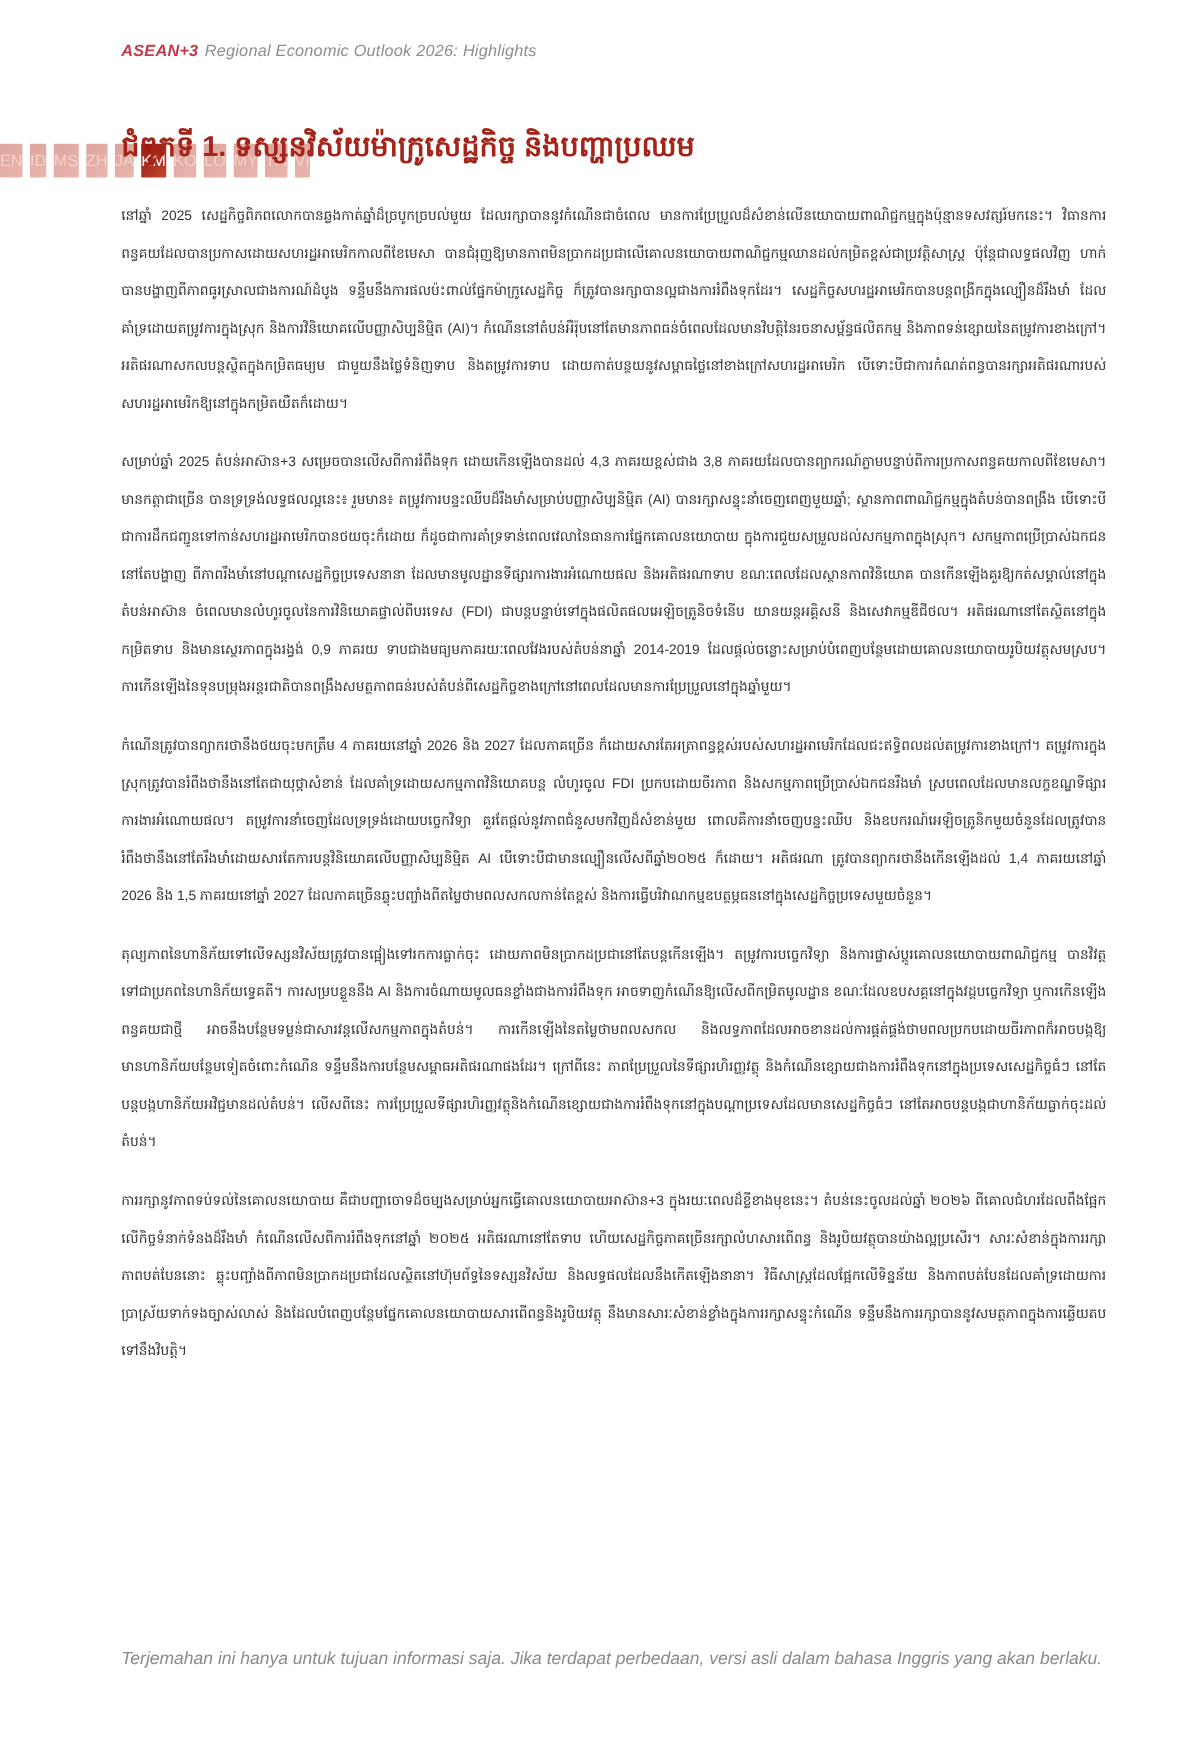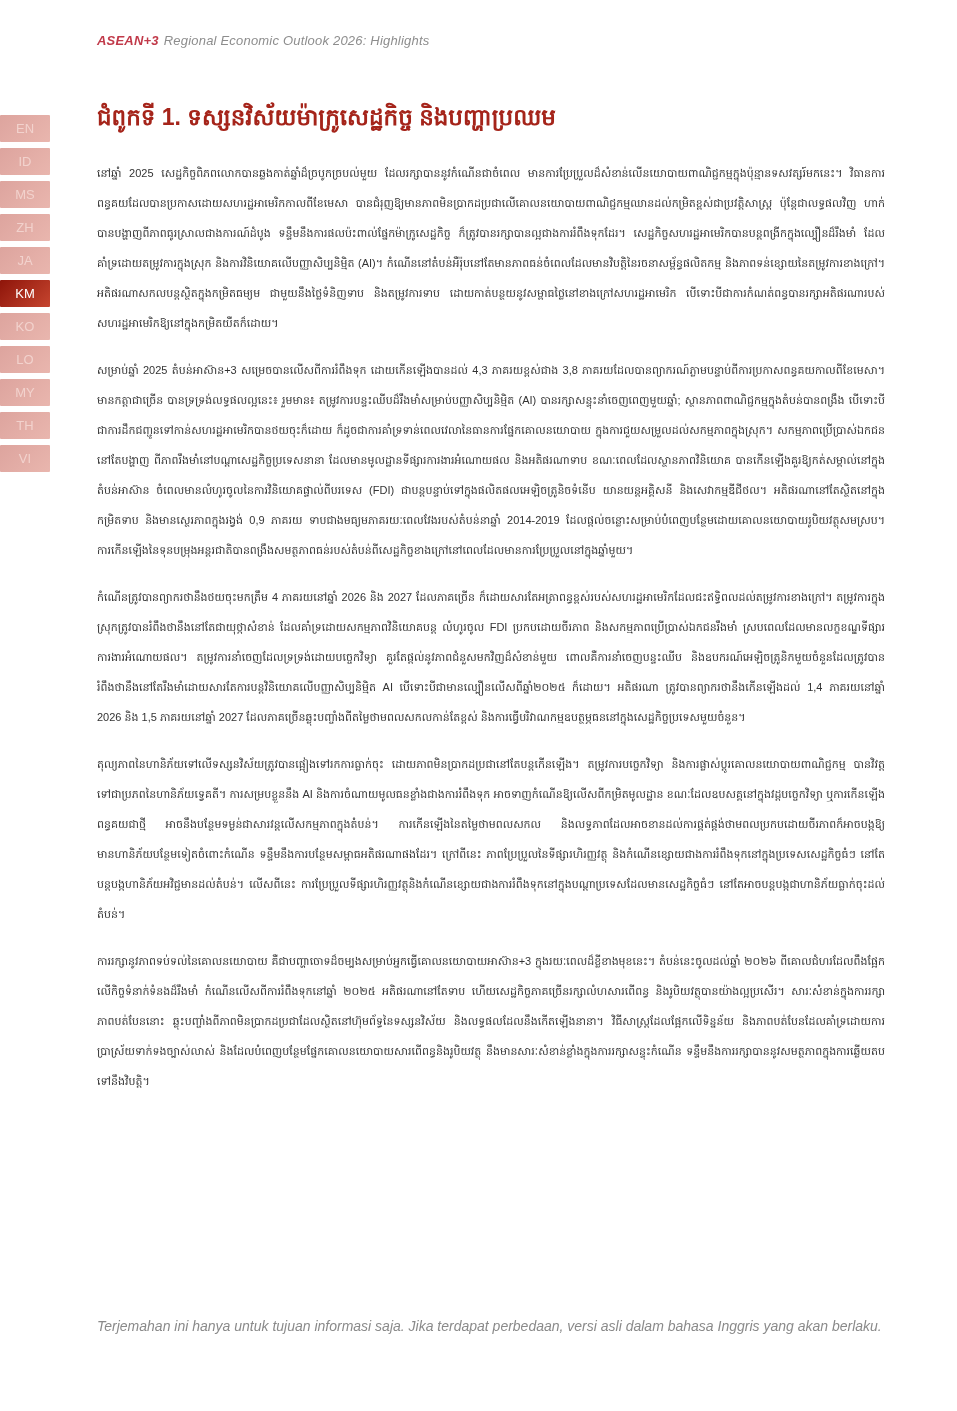--- a/index.html
+++ b/index.html
@@ -9,21 +9,21 @@
   }
   
   .doc-header{
     position:absolute;left:97px;top:33px;font-size:13px;color:#8d8d8d;
     letter-spacing:.2px;white-space:nowrap;font-style:italic;
   }
   .doc-header .brand{color:var(--brand-red,#c13a4a);font-weight:bold;margin-right:5px;}
   
   .lang-sidebar{
     position:absolute;left:0;top:115px;width:50px;
-    display:flex;flex-direction:column;gap:6px;
+    display:flex;flex-direction:row;gap:6px;
   }
   .lang-tab{
     height:27px;line-height:27px;text-align:center;font-size:13px;
     color:#f2d2cd;background:linear-gradient(135deg,#dda49e,var(--tab-inactive,#e9b6ae));
     border-radius:1px;cursor:pointer;user-select:none;
   }
   .lang-tab.active{
     background:linear-gradient(135deg,var(--tab-active-dark,#8e150a),var(--tab-active-light,#c6452f));
     color:#ffffff;font-weight:normal;
   }

